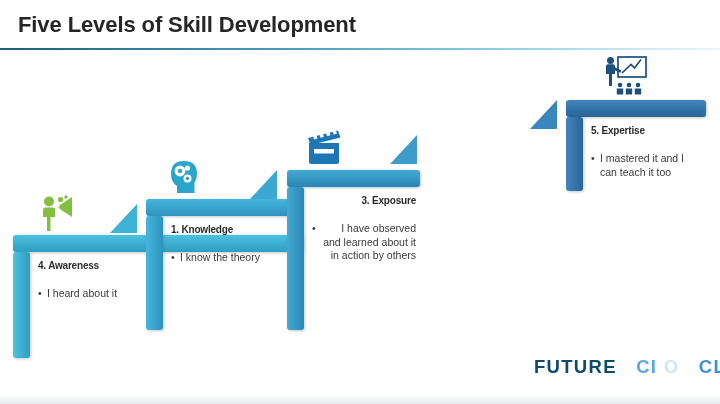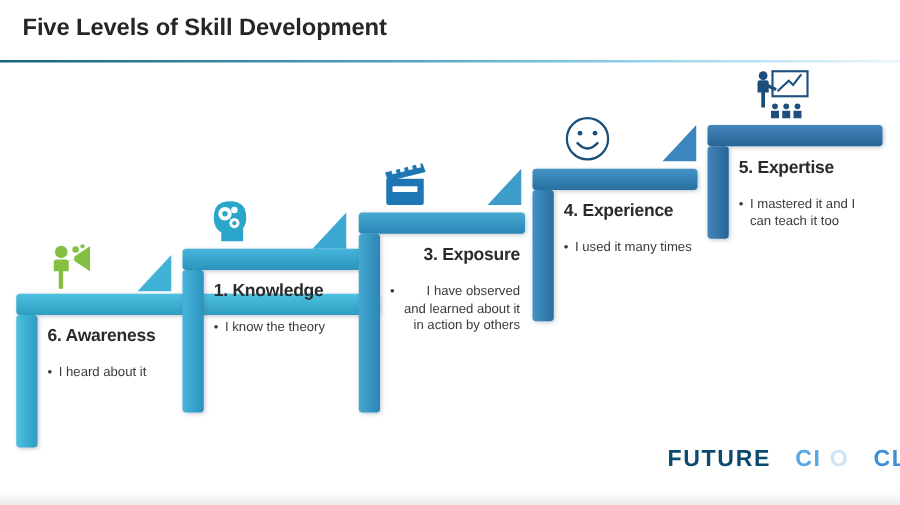--- a/index.html
+++ b/index.html
@@ -17,21 +17,21 @@
     width: 720px;
     height: 404px;
     background: #ffffff;
   }
 
   
   #slide-title {
     position: absolute;
     left: 18px;
     top: 12px;
-    font-size: 19px;
+    font-size: 22px;
     font-weight: bold;
     color: #262626;
     letter-spacing: -0.1px;
     white-space: nowrap;
   }
 
   #title-divider {
     position: absolute;
     left: 0;
     top: 48px;
@@ -82,21 +82,21 @@
     width: 0;
     height: 0;
   }
 
   
   .step-text {
     position: absolute;
   }
 
   .step-heading {
-    font-size: 14px;
+    font-size: 10px;
     font-weight: bold;
     color: #2b2b2b;
     white-space: nowrap;
     letter-spacing: -0.2px;
   }
 
   .step-bullet {
     margin-top: 16px;
     font-size: 10.5px;
     line-height: 13.5px;
@@ -165,21 +165,21 @@
           <circle cx="29" cy="4" r="1.7" fill="#84bf41"></circle>
         </svg>
       </div>
 
       <div class="bracket" style="width:290px; height:123px;">
         <div class="bar-h" style="width:290px; height:17px; background:linear-gradient(to bottom,#4cc1e0,#2f9dc0);"></div>
         <div class="bar-v" style="top:17px; width:17px; height:106px; background:linear-gradient(to right,#4cc1e0,#2f9dc0);"></div>
       </div>
 
       <div class="step-text" style="left:25px; top:25px; width:240px;">
-        <div class="step-heading">6. Awareness</div>
+        <div class="step-heading">4. Awareness</div>
         <div class="step-bullet">I heard about it</div>
       </div>
     </div>
 
     <div class="connector" style="left:110px; top:156px;
                 border-left:27px solid transparent;
                 border-bottom:29px solid #3fb3d6;"></div>
 
     <div class="step" style="left:146px; top:151px; width:143px; height:131px;">
 
@@ -235,41 +235,20 @@
       <div class="step-text" style="left:25px; top:25px; width:104px;">
         <div class="step-heading">3. Exposure</div>
         <div class="step-bullet">I have observed and learned about it in action by others</div>
       </div>
     </div>
 
     <div class="connector" style="left:390px; top:87px;
                 border-left:27px solid transparent;
                 border-bottom:29px solid #3d9cc8;"></div>
 
-    <div class="step" style="left:426px; top:87px; width:132px; height:122px;">
-
-      <div class="step-icon" style="left:24px; top:-44px; width:40px; height:40px;">
-        <svg viewBox="0 0 40 40" width="40" height="40">
-          <circle cx="20" cy="20" r="16.5" fill="none" stroke="#1a4f7a" stroke-width="1.8"></circle>
-          <circle cx="14" cy="15.5" r="1.9" fill="#1a4f7a"></circle>
-          <circle cx="26" cy="15.5" r="1.9" fill="#1a4f7a"></circle>
-          <path d="M12 23.5 q8 8.5 16 0" fill="none" stroke="#1a4f7a" stroke-width="1.9" stroke-linecap="round"></path>
-        </svg>
-      </div>
-
-      <div class="bracket" style="width:132px; height:122px;">
-        <div class="bar-h" style="width:132px; height:17px; background:linear-gradient(to bottom,#4492c6,#27709f);"></div>
-        <div class="bar-v" style="top:17px; width:17px; height:105px; background:linear-gradient(to right,#4492c6,#27709f);"></div>
-      </div>
-
-      <div class="step-text" style="left:25px; top:25px; width:103px;">
-        <div class="step-heading">4. Experience</div>
-        <div class="step-bullet">I used it many times</div>
-      </div>
-    </div>
 
     <div class="connector" style="left:530px; top:52px;
                 border-left:27px solid transparent;
                 border-bottom:29px solid #3b86bd;"></div>
 
     <div class="step" style="left:566px; top:52px; width:140px; height:91px;">
 
       <div class="step-icon" style="left:33px; top:-46px; width:50px; height:44px;">
         <svg viewBox="0 0 50 44" width="50" height="44">
           <rect x="19" y="3" width="28" height="20" fill="#ffffff" stroke="#1d4f7c" stroke-width="1.7"></rect>

